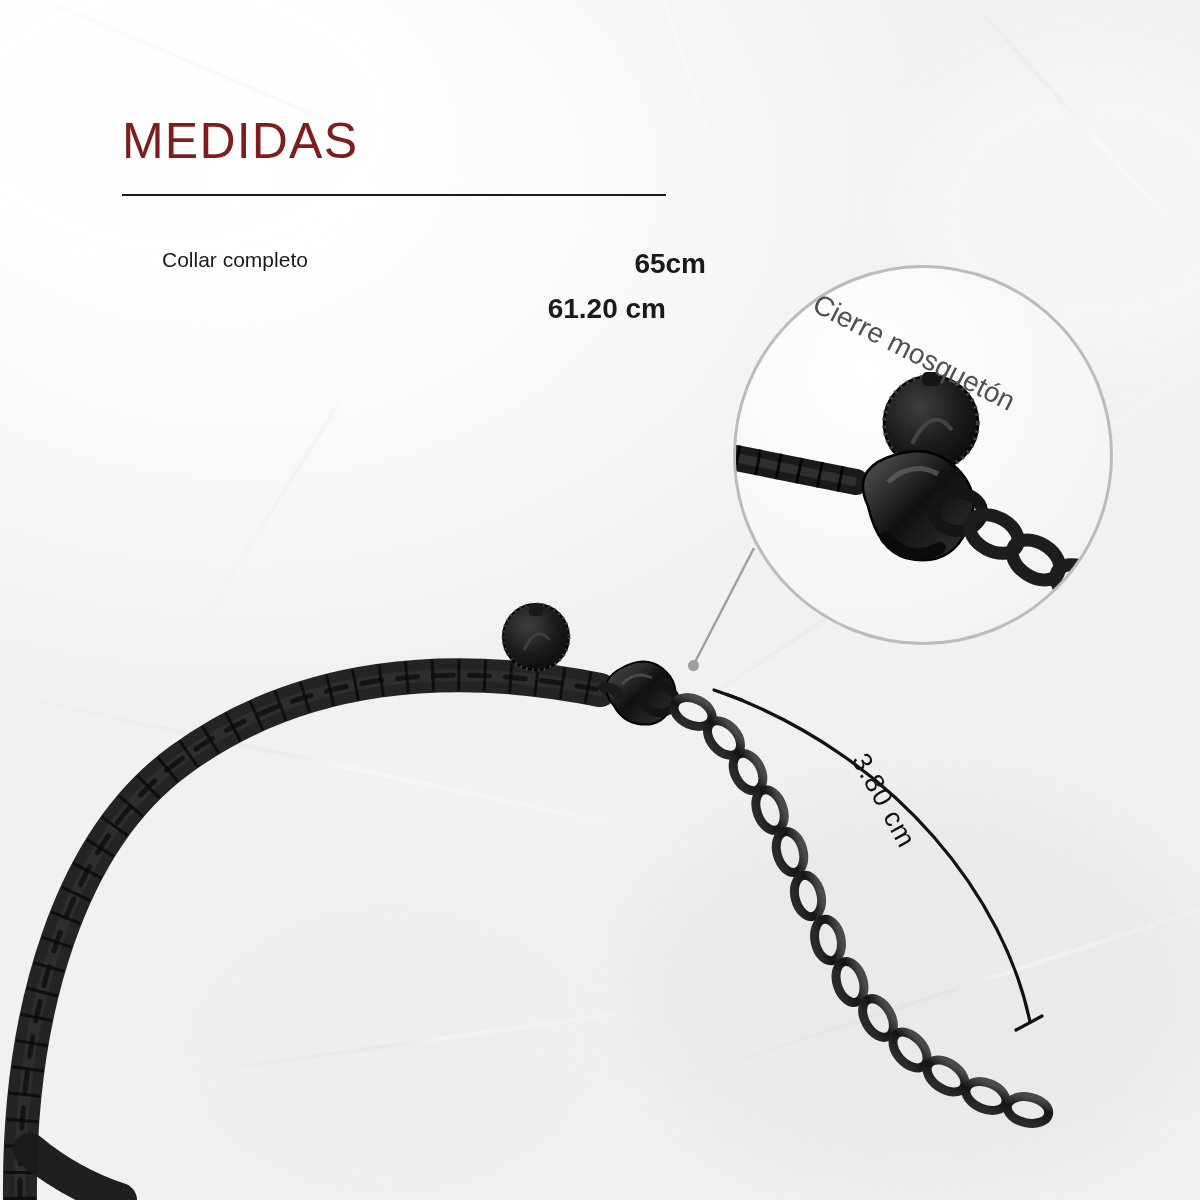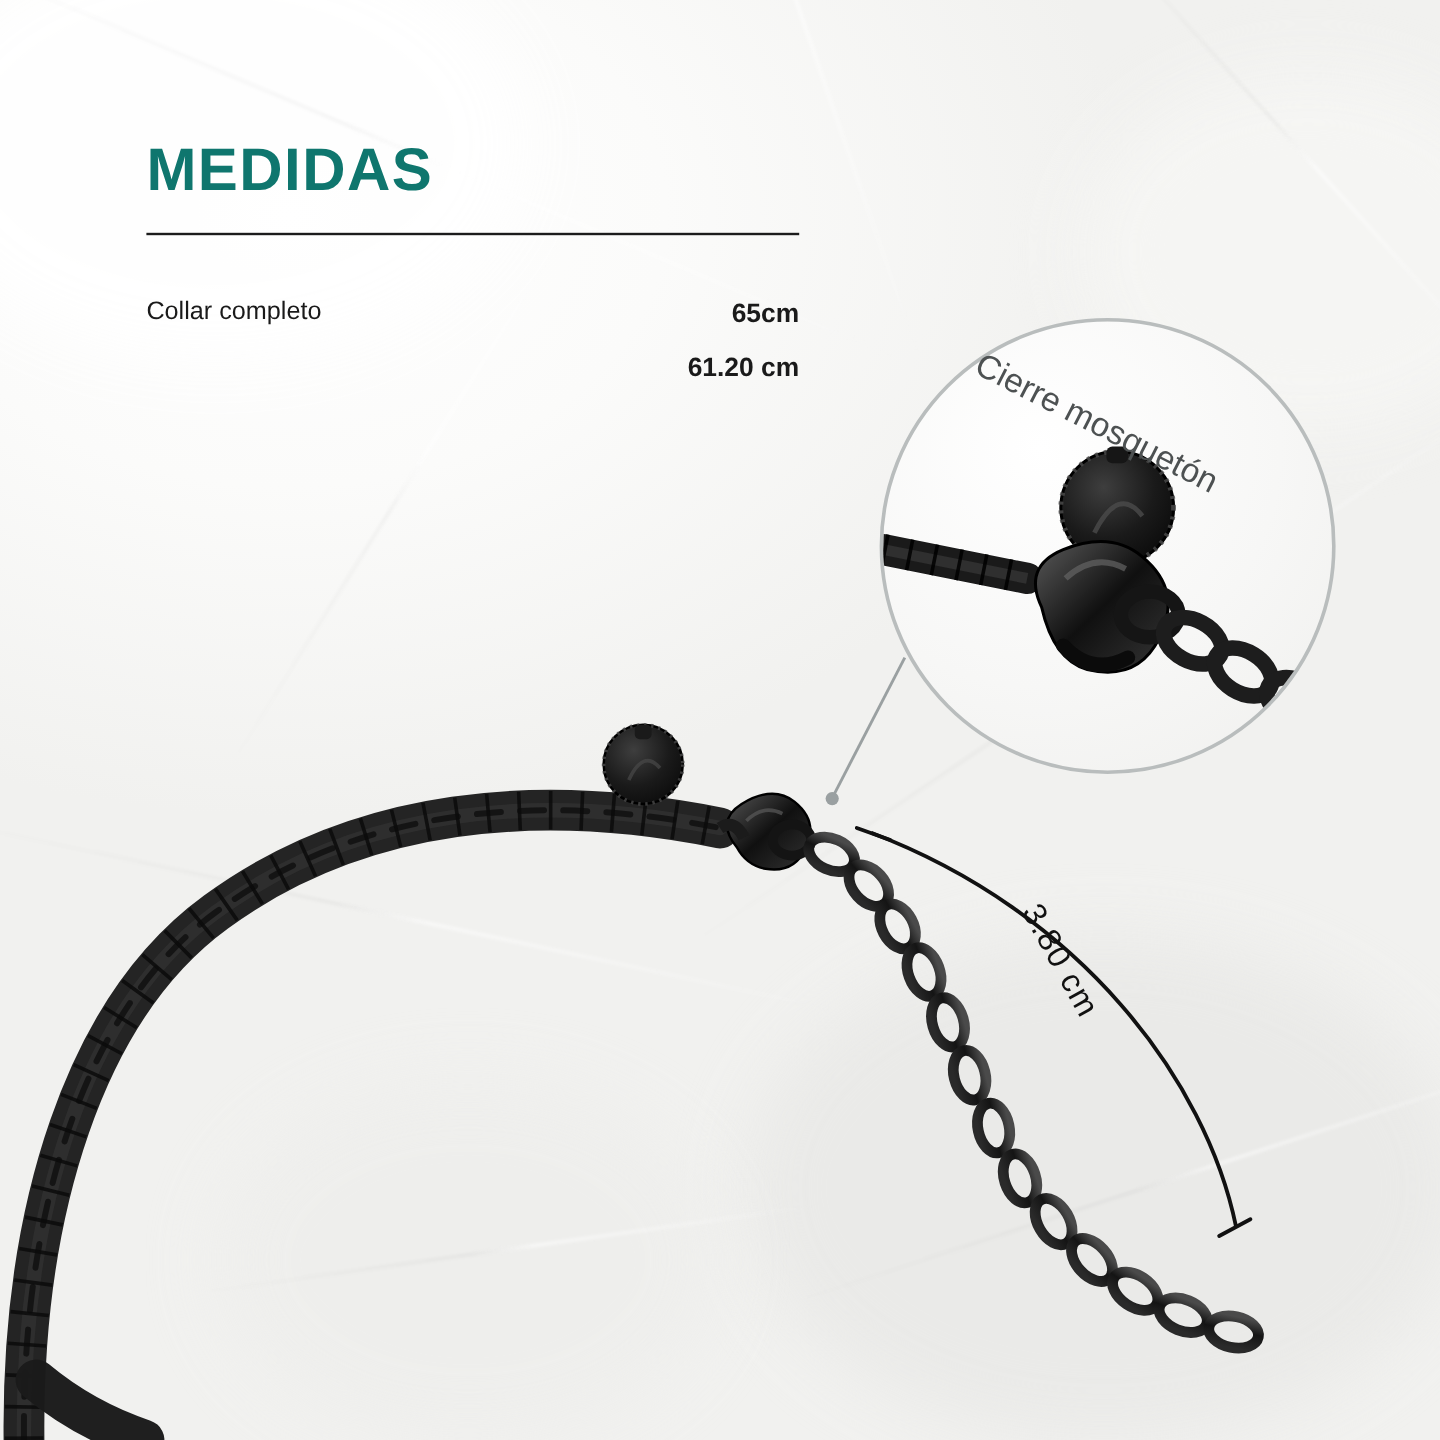--- a/index.html
+++ b/index.html
@@ -34,41 +34,41 @@
     border-radius: 50%;
     filter: blur(28px);
     pointer-events: none;
   }
 
   
   .title {
     position: absolute;
     left: 122px; top: 112px;
     font-size: 50px;
-    font-weight: bold;
+    font-weight: normal;
     letter-spacing: 1.2px;
-    color: #0f766e;
+    color: #7f1d1d;
   }
   .rule {
     position: absolute;
     left: 122px; top: 194px;
     width: 544px; height: 2px;
     background: #1c1c1c;
   }
   .row {
     position: absolute;
     left: 122px;
     width: 544px;
     height: 30px;
     color: #1a1a1a;
     font-size: 21px;
   }
   .row .label { position: absolute; left: 0; top: 0; }
-  .row .value { position: absolute; right: 0; top: 0; font-weight: bold; font-size: 22px; }
-  .row1 { top: 248px; }
+  .row .value { position: absolute; right: 0; top: 0; font-weight: bold; font-size: 28px; }
+  .row1 { top: 248px; margin-left: 40px; }
   .row2 { top: 293px; }
   .row3 { top: 338px; }
 
   
   .bubble {
     position: absolute;
     left: 733px; top: 265px;
     width: 380px; height: 380px;
     border-radius: 50%;
     border: 3px solid #b9bdbd;

